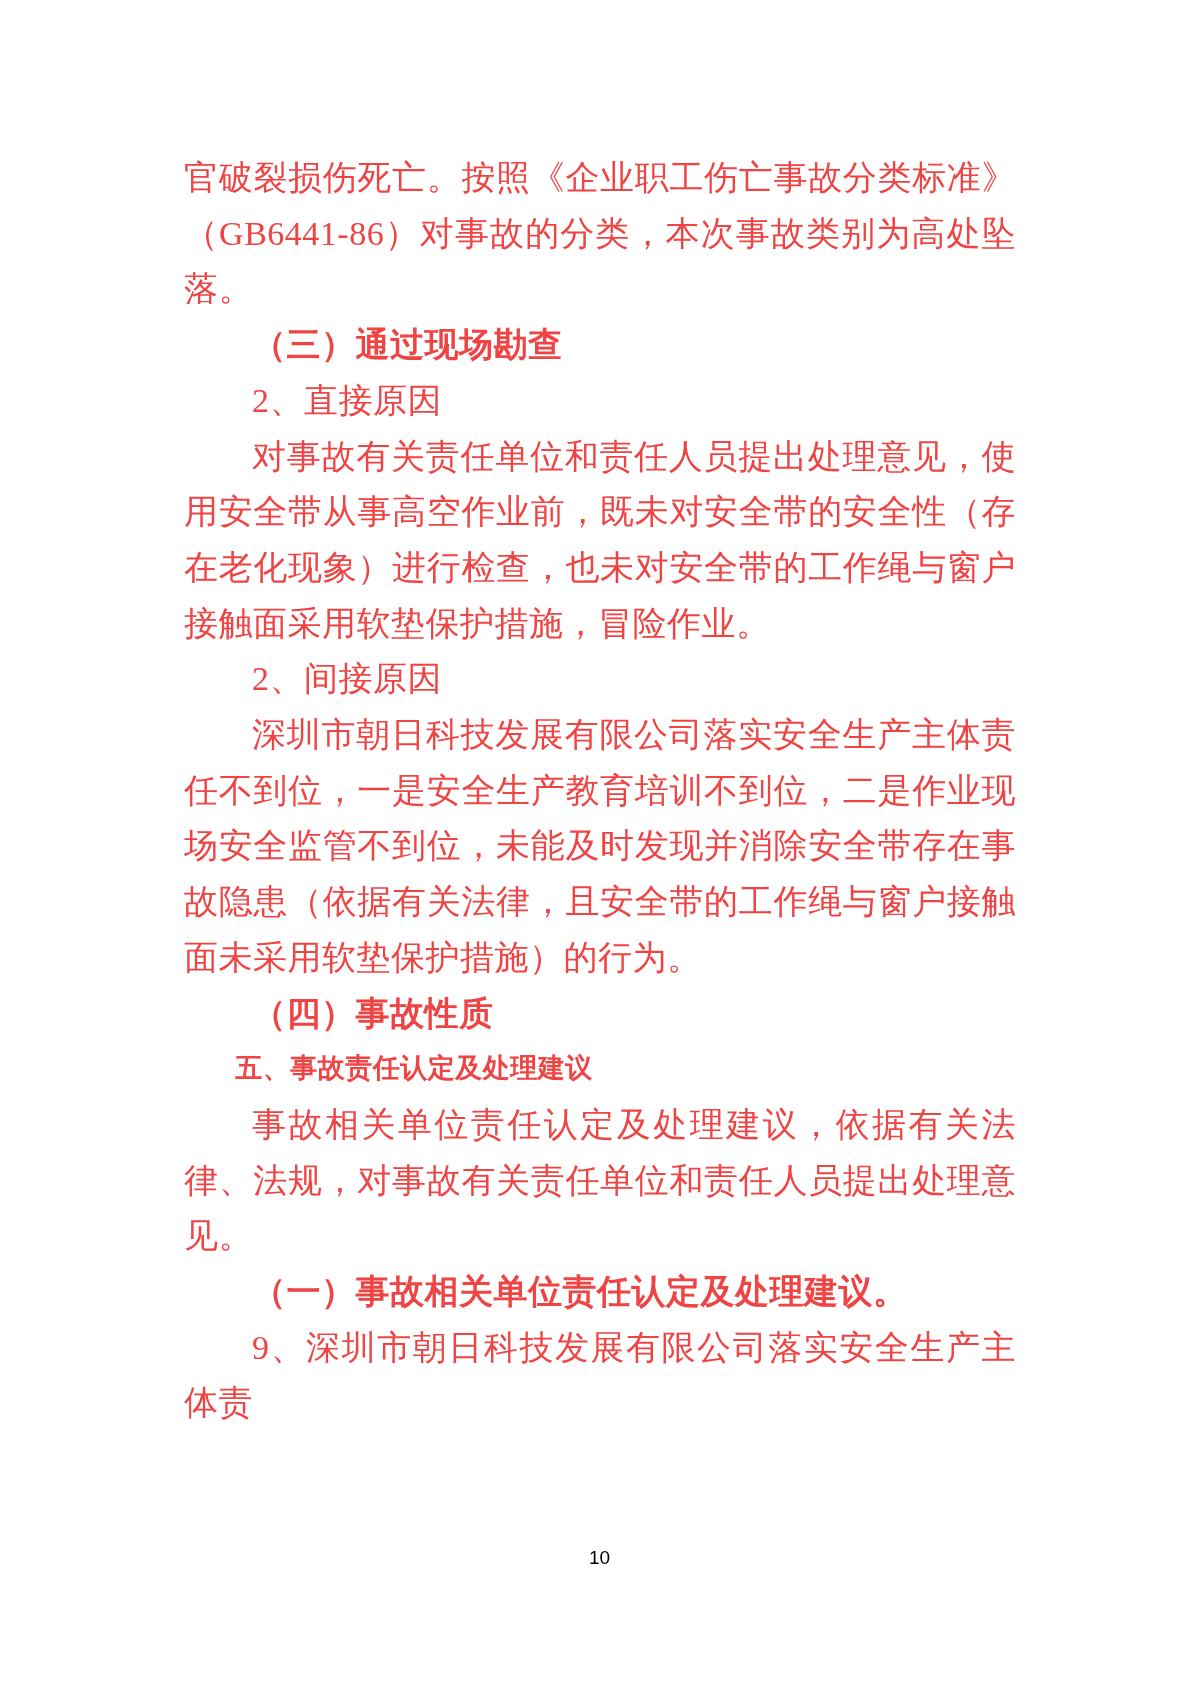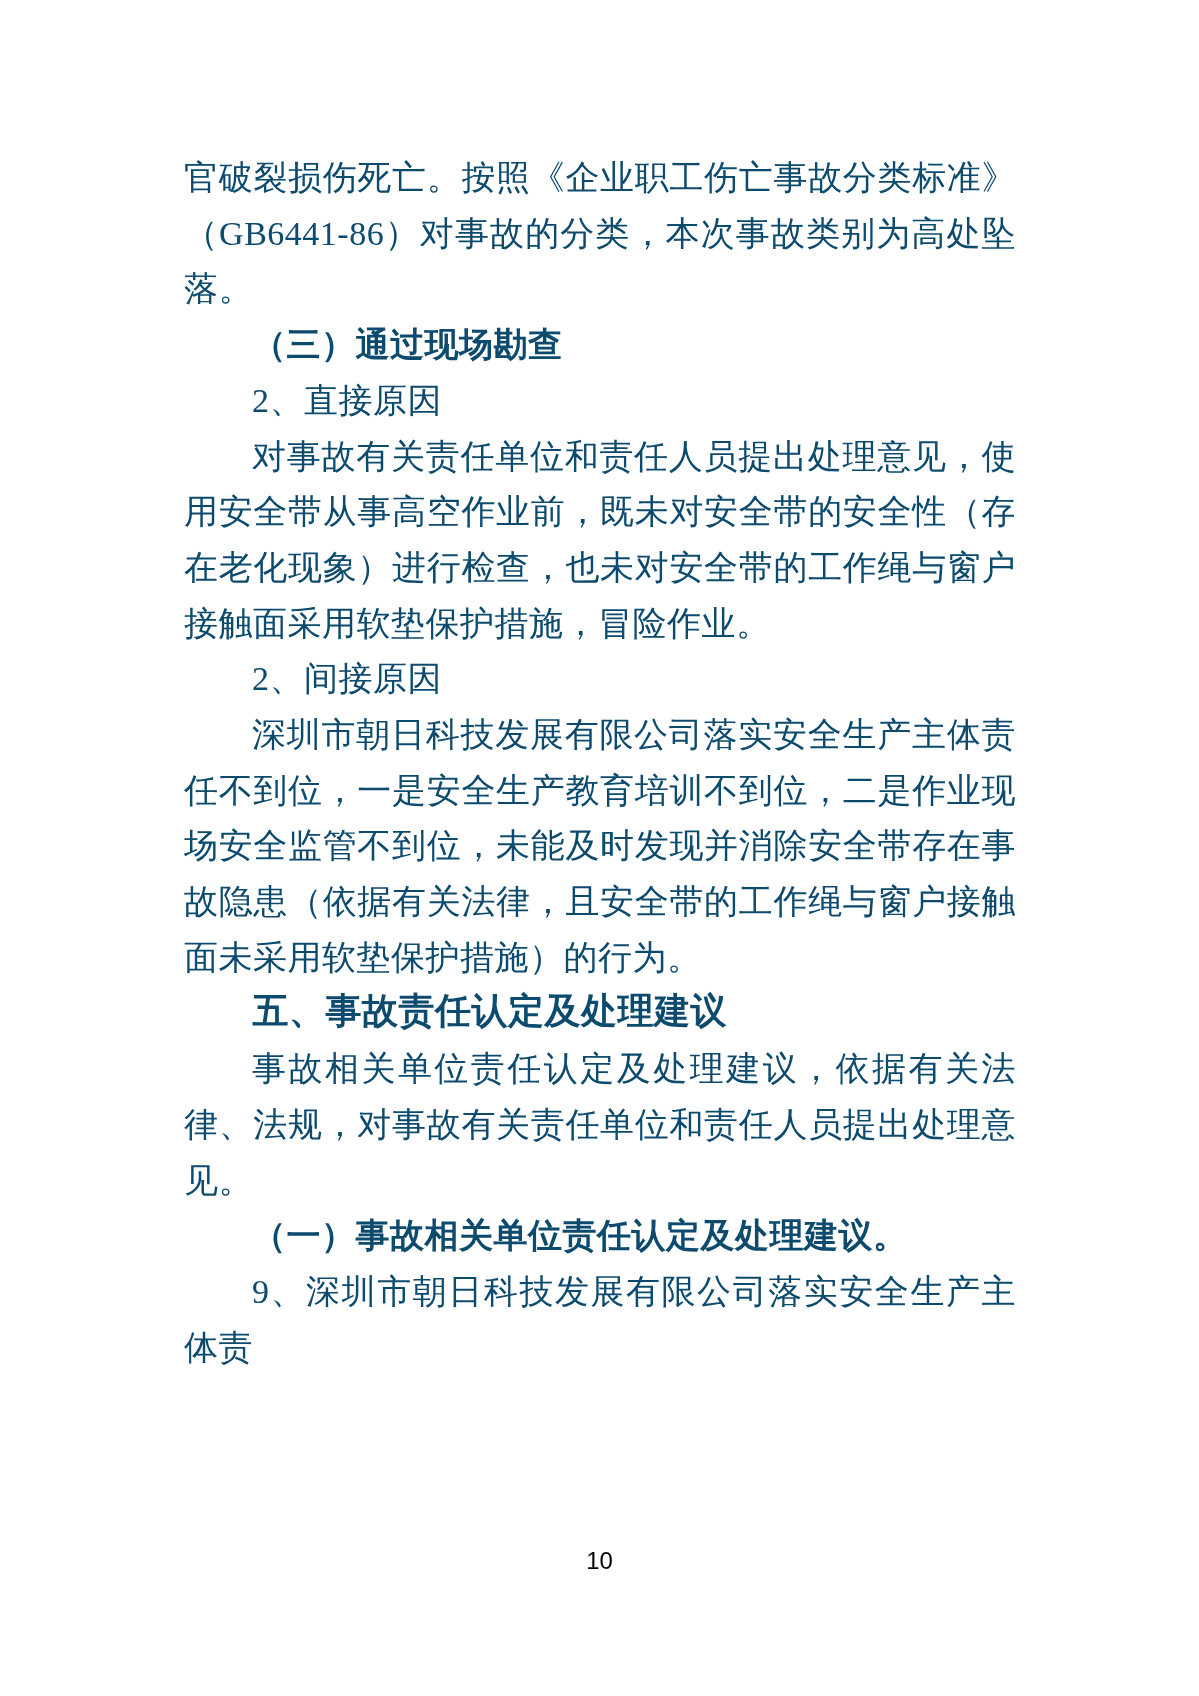--- a/index.html
+++ b/index.html
@@ -16,21 +16,21 @@
   .page {
     position: absolute;
     inset: 0;
     background: #ffffff;
   }
   .doc {
     position: absolute;
     left: 184px;
     top: 150px;
     width: 832px;
-    color: #0c4a6e;
+    color: #ef4444;
     font-family: "Liberation Serif", "DejaVu Serif", serif;
     font-size: 34px;
     line-height: 55.7px;
     text-align: justify;
     letter-spacing: 0.5px;
   }
   .doc p {
     margin: 0;
     padding: 0;
   }
@@ -41,45 +41,46 @@
   .no-indent {
     text-indent: 0;
   }
   .section-heading {
     text-indent: 2em;
     font-weight: bold;
   }
   .chapter-heading {
     text-indent: 1.9em;
     font-weight: bold;
-    font-family: Liberation Mono, monospace;
-    font-size: 36px;
+    font-family: Liberation Sans, sans-serif;
+    font-size: 27px;
   }
   .footer {
     position: absolute;
     top: 1547px;
     left: 0;
     width: 1199px;
     text-align: center;
     font-family: "Liberation Sans", "DejaVu Sans", sans-serif;
-    font-size: 24px;
+    font-size: 19px;
     color: #000000;
   }
 </style>
 </head>
 <body>
 
 <div class="page">
   <div class="doc">
       <p class="paragraph no-indent">官破裂损伤死亡。按照《企业职工伤亡事故分类标准》（GB6441-86）对事故的分类，本次事故类别为高处坠落。</p>
       <p class="section-heading">（三）通过现场勘查</p>
       <p class="paragraph">2、直接原因</p>
       <p class="paragraph">对事故有关责任单位和责任人员提出处理意见，使用安全带从事高空作业前，既未对安全带的安全性（存在老化现象）进行检查，也未对安全带的工作绳与窗户接触面采用软垫保护措施，冒险作业。</p>
       <p class="paragraph">2、间接原因</p>
       <p class="paragraph">深圳市朝日科技发展有限公司落实安全生产主体责任不到位，一是安全生产教育培训不到位，二是作业现场安全监管不到位，未能及时发现并消除安全带存在事故隐患（依据有关法律，且安全带的工作绳与窗户接触面未采用软垫保护措施）的行为。</p>
+      <p class="section-heading">（四）事故性质</p>
       <p class="chapter-heading">五、事故责任认定及处理建议</p>
       <p class="paragraph">事故相关单位责任认定及处理建议，依据有关法律、法规，对事故有关责任单位和责任人员提出处理意见。</p>
       <p class="section-heading">（一）事故相关单位责任认定及处理建议。</p>
       <p class="paragraph">9、深圳市朝日科技发展有限公司落实安全生产主体责</p>
     </div>
   <div class="footer">
     <span>10</span>
   </div>
 </div>
 

